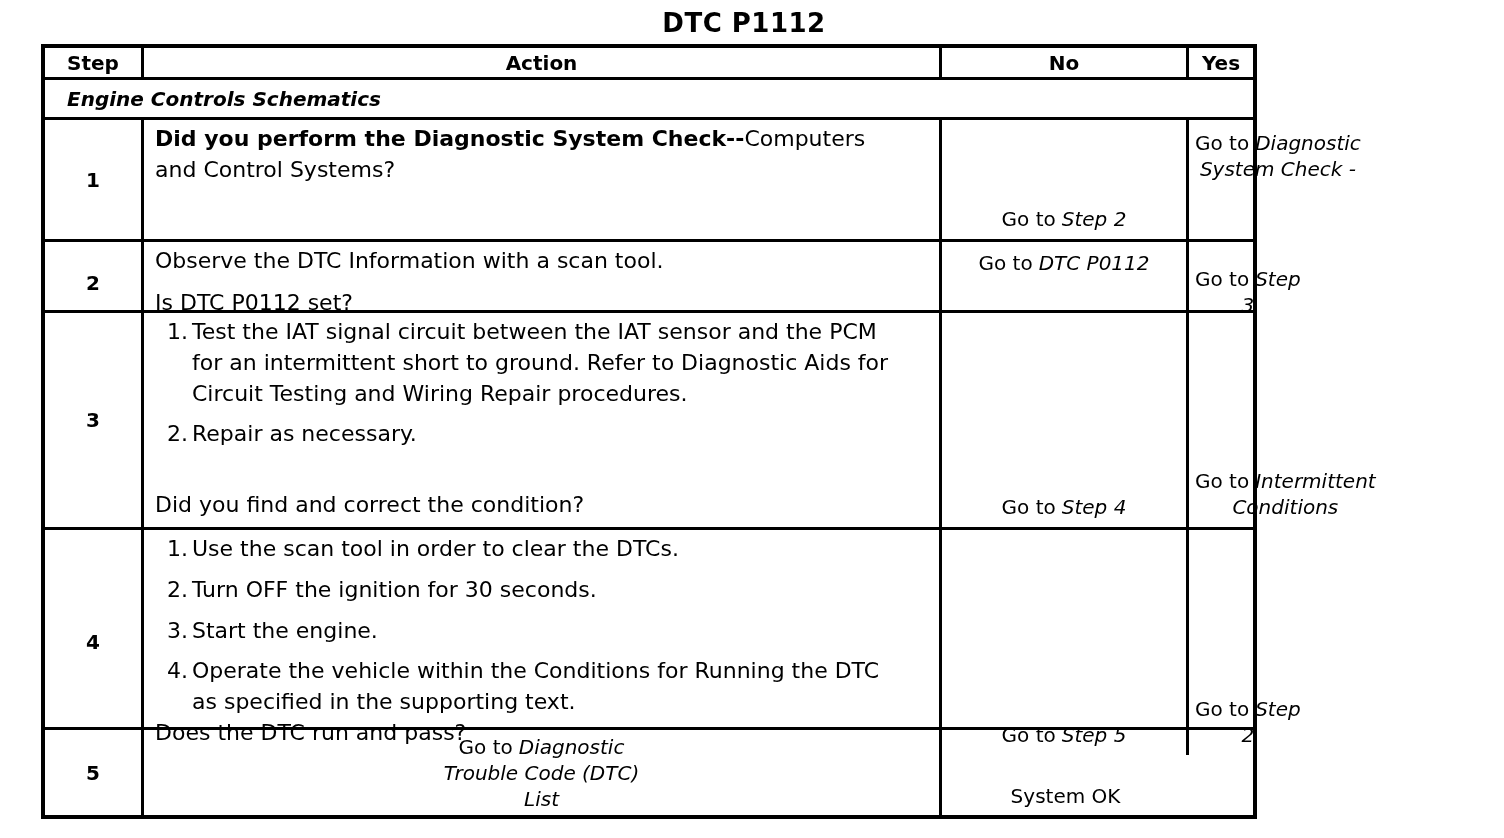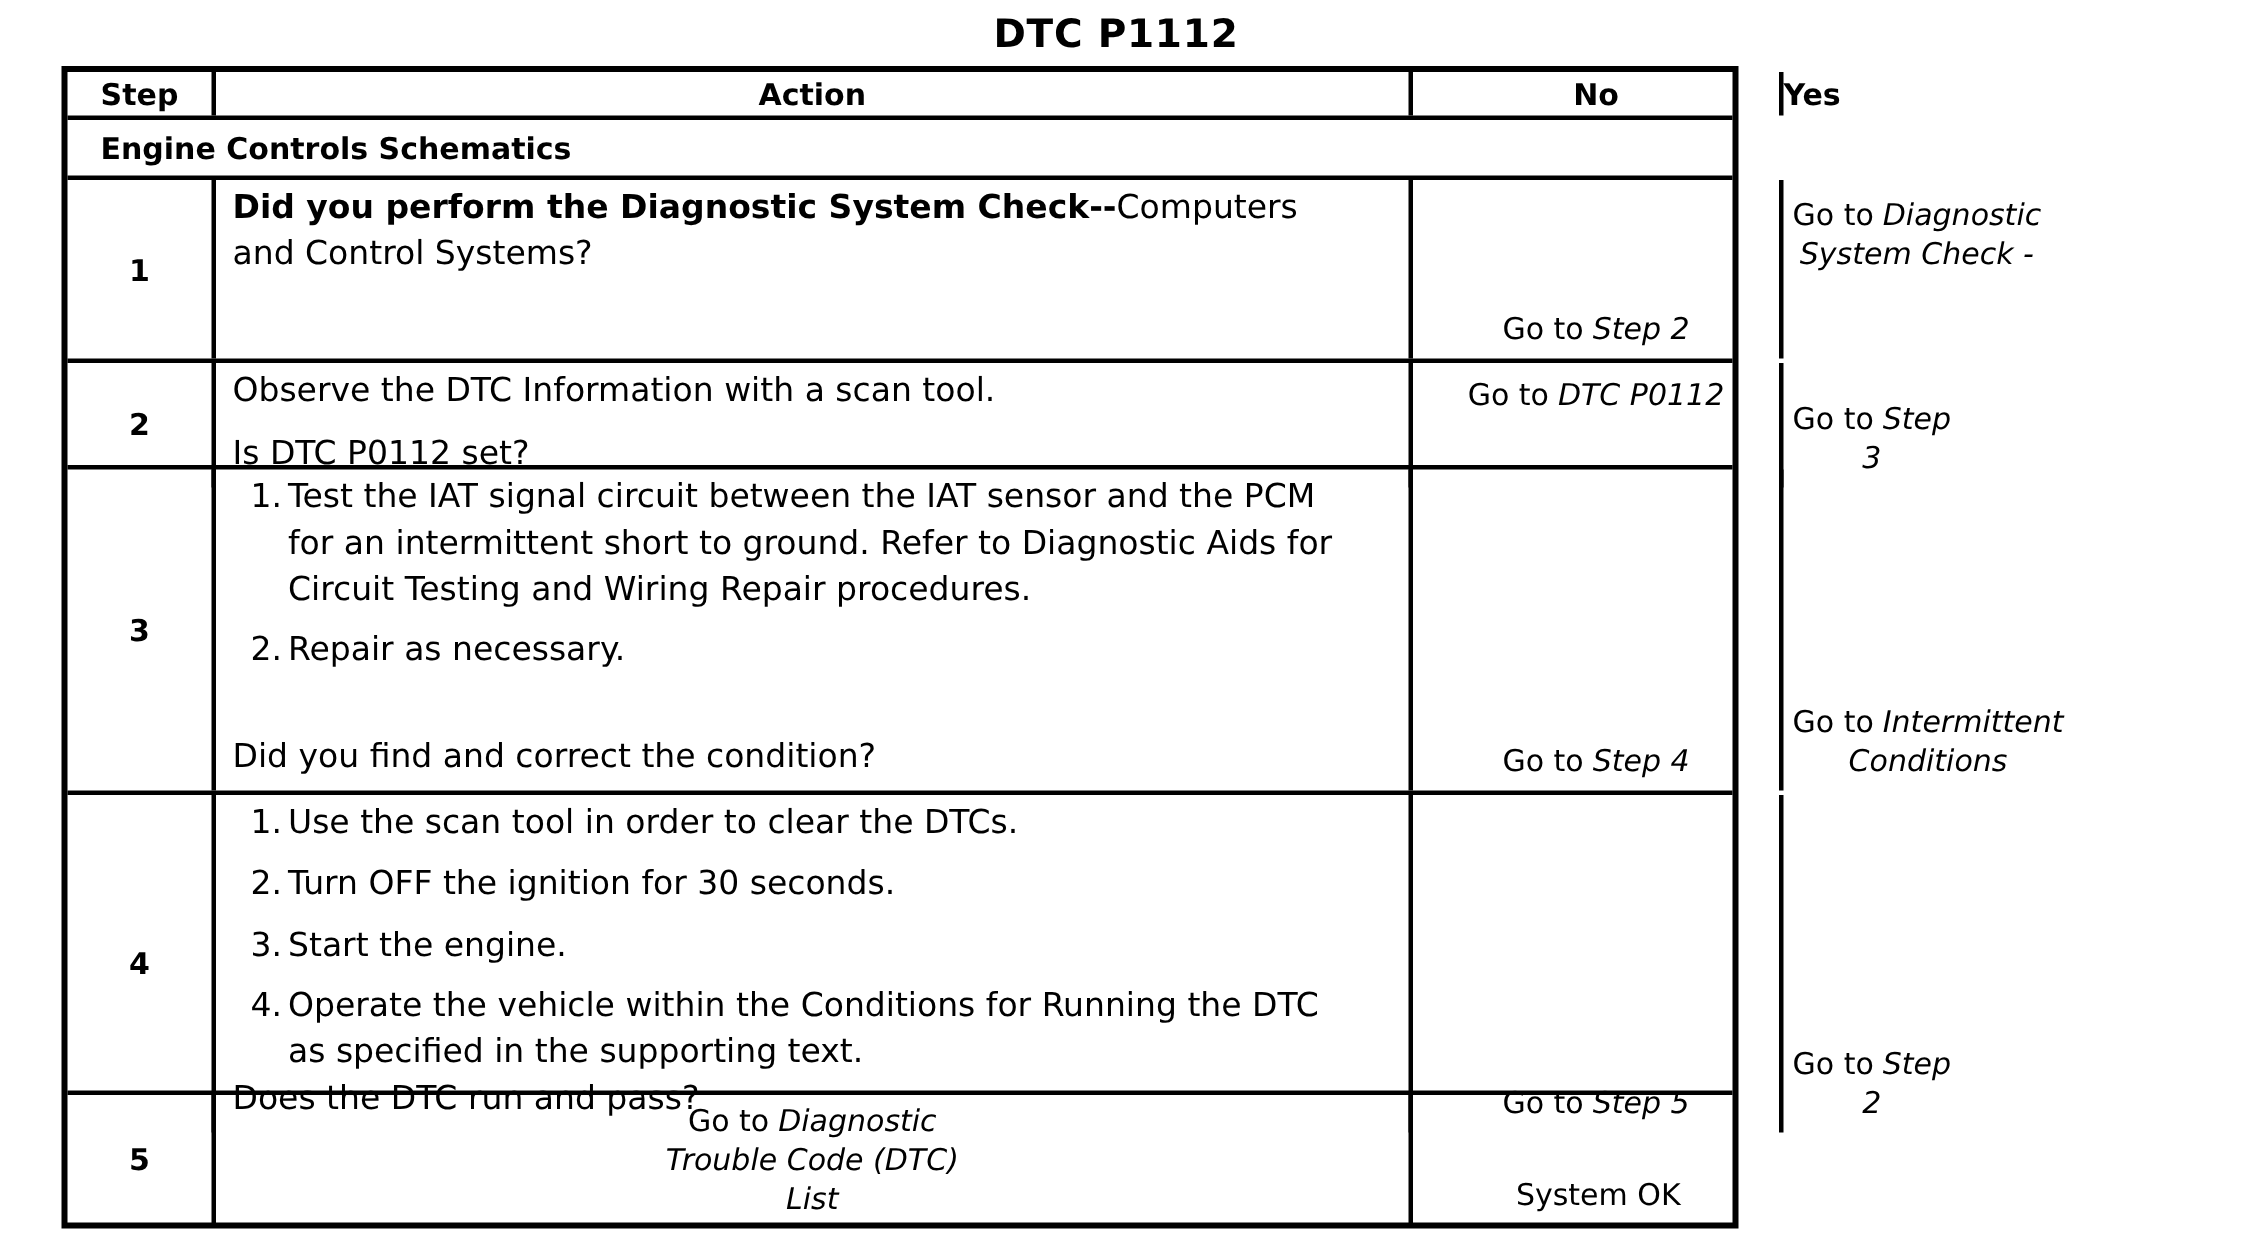--- a/index.html
+++ b/index.html
@@ -7,38 +7,38 @@
   body { font-family:"DejaVu Sans","Liberation Sans",sans-serif; color:#000; }
 
   .page { position:relative; width:1504px; height:838px; background:#fff; }
 
   .doc-title {
     position:absolute; top:8px; left:41px; width:1406px;
     text-align:center; font-size:26px; font-weight:bold; letter-spacing:0.5px;
   }
 
   .tbl {
-    position:absolute; top:44px; left:41px; width:1118px;
+    position:absolute; top:44px; left:41px; width:1216px;
     border:4px solid #000; background:#fff;
   }
   .row { display:grid; grid-template-columns:99px 798px 247px 1fr; border-bottom:3px solid #000; }
   .row:last-child { border-bottom:none; }
   .row.single { display:block; }
   .cell { border-right:3px solid #000; position:relative; }
   .cell:last-child { border-right:none; }
 
   
   .hdr { height:32px; }
   .hdr .cell { display:flex; align-items:center; justify-content:center;
                font-weight:bold; font-size:20px; }
 
   
   .schem { height:37px; display:flex; align-items:center; padding-left:12px;
            font-size:20px; font-weight:bold; }
-  .schem .ital { margin-left:10px; font-weight:bold; }
+  .schem .ital { font-style:italic; margin-left:10px; font-weight:bold; }
 
   
   .r1 { height:122px; } .r2 { height:71px; } .r3 { height:217px; }
   .r4 { height:200px; } .r5 { height:85px; }
 
   .step { display:flex; align-items:center; justify-content:center;
           font-size:20px; font-weight:bold; }
 
   .action { font-size:22px; line-height:1.4; padding:4px 10px 6px 11px;
             display:flex; flex-direction:column; }

